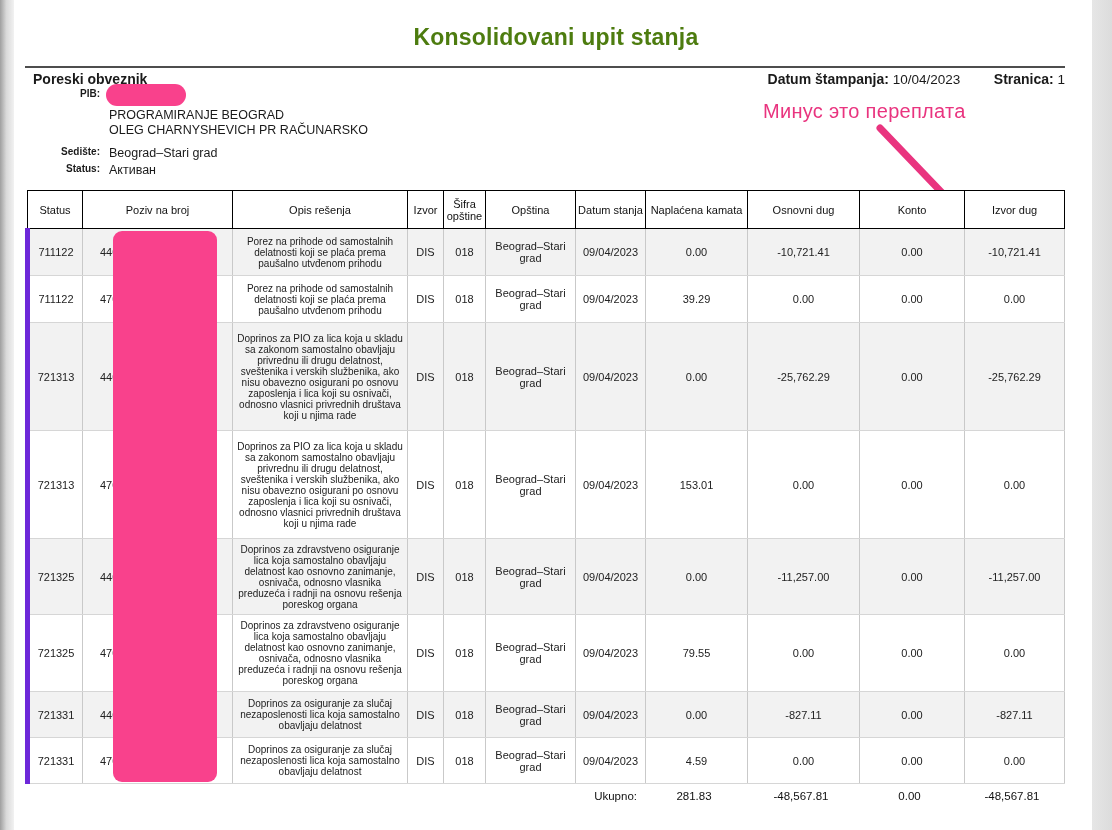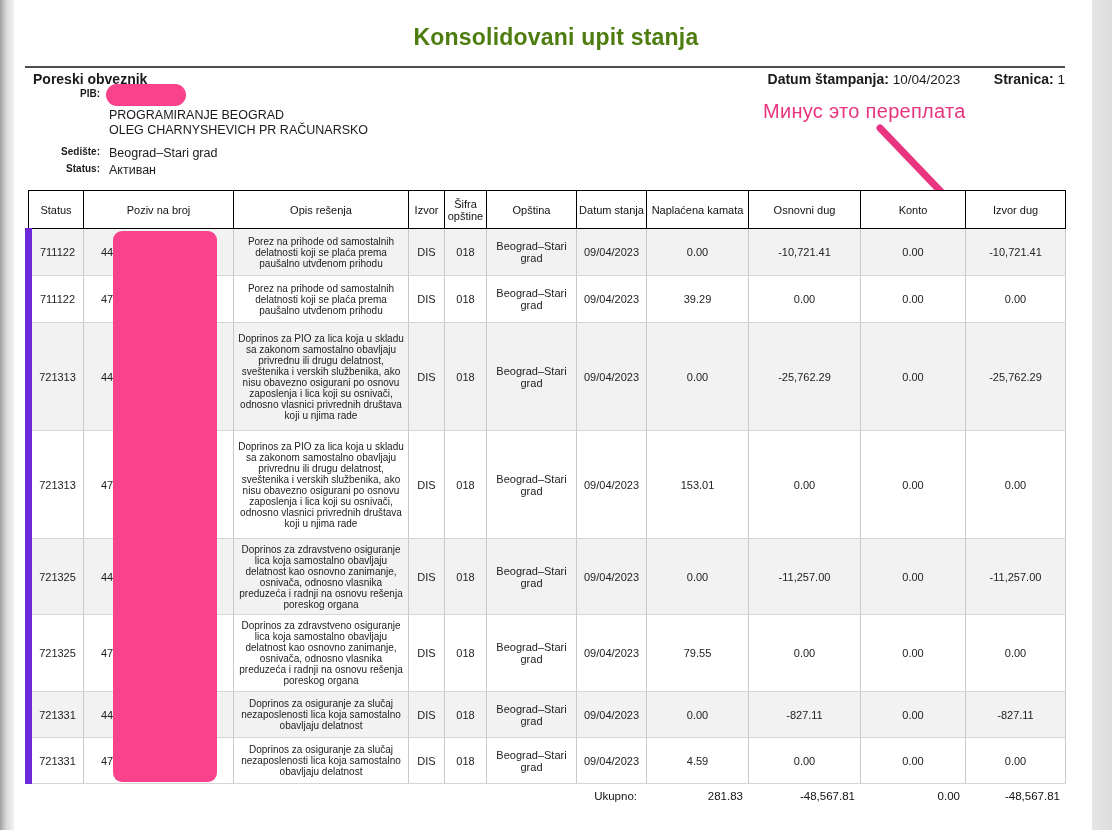--- a/index.html
+++ b/index.html
@@ -29,30 +29,30 @@
   .annotation-text { position:absolute; left:763px; top:100px; font-size:20px; letter-spacing:0.3px; }
   .annotation-arrow { position:absolute; left:860px; top:118px; }
 
   table.report { position:absolute; left:25px; top:190px; width:1037px;
                  border-collapse:collapse; table-layout:fixed; }
   table.report th { border:1px solid #000; background:#fff; font-size:11px; font-weight:normal;
                     color:#111; text-align:center; vertical-align:middle; height:38px; padding:2px; }
   table.report td { border-right:1px solid #c9c9c9; border-bottom:1px solid #d6d6d6;
                     font-size:11px; color:#222; text-align:center; vertical-align:middle;
                     padding:2px 3px; overflow:hidden; }
-  table.report td:first-child { border-left:7px solid #6d28d9; }
+  table.report td:first-child { border-left:5px solid #6d28d9; }
   table.report tbody tr:nth-child(odd) td { background:#f2f2f2; }
   table.report tbody tr:nth-child(even) td { background:#ffffff; }
   table.report td.c-poziv { text-align:left; padding-left:17px; }
   table.report td.c-opis  { font-size:10px; line-height:11px; }
   table.report td.c-opstina { line-height:12px; }
 
   table.totals { position:absolute; left:25px; top:786px; width:1037px;
                  border-collapse:collapse; table-layout:fixed; }
-  table.totals td { font-size:11.5px; color:#111; text-align:right; padding:4px 2px; }
+  table.totals td { font-size:11.5px; color:#111; text-align:center; padding:4px 2px; }
   table.totals td.t-label { text-align:right; padding-right:6px; }
 
   .redact-col { position:absolute; left:113px; top:231px; width:104px; height:551px; border-radius:9px; }
 </style>
 </head>
 <body>
 
 <div class="viewport">
   <div class="edge-left"></div>
   <div class="edge-right"></div>

